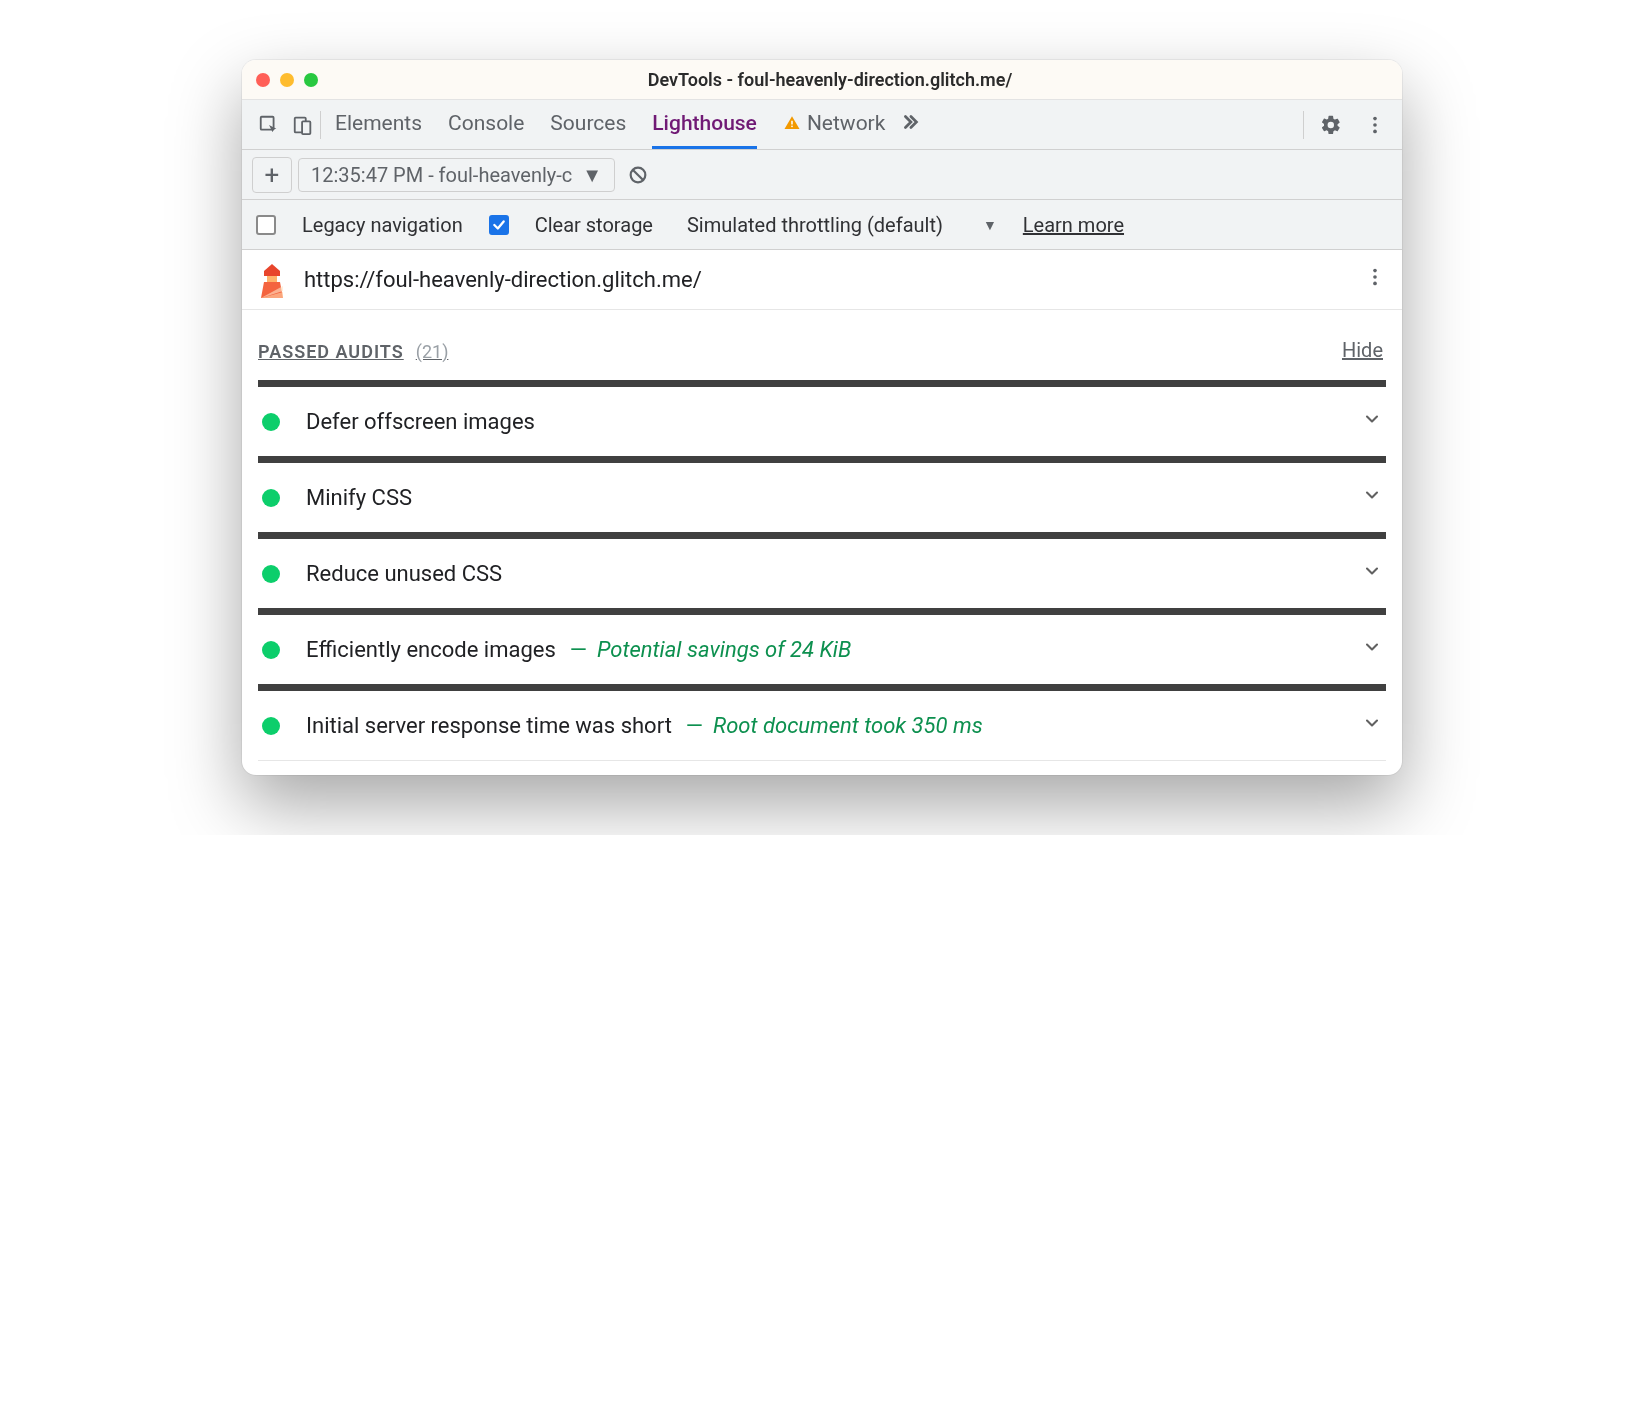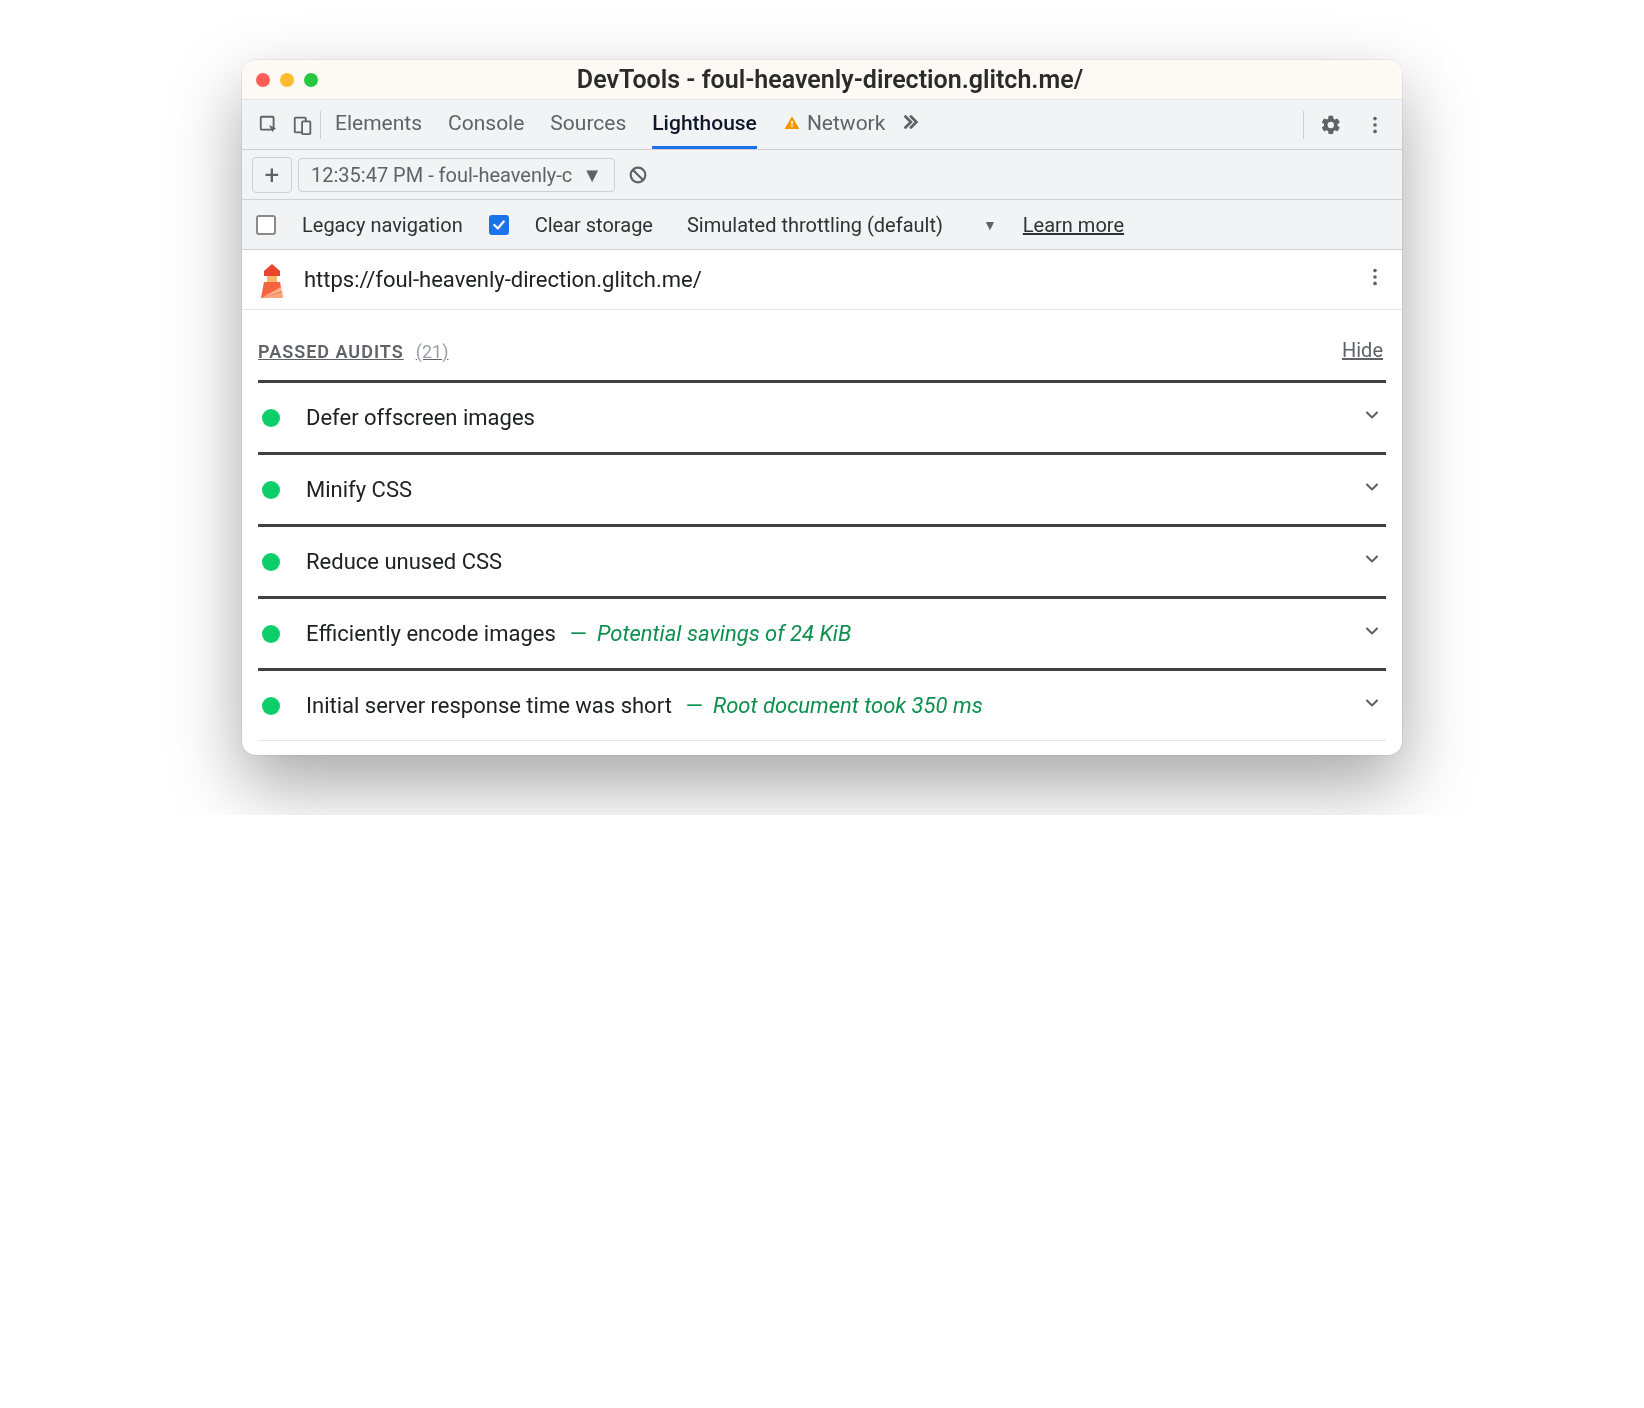--- a/index.html
+++ b/index.html
@@ -27,36 +27,36 @@
     height: 40px;
     background: #fdfaf5;
     border-bottom: 1px solid #e3e3e3;
     padding: 0 14px;
   }
   .traffic { display: flex; gap: 10px; margin-right: 14px; }
   .traffic span { width: 14px; height: 14px; border-radius: 50%; display: inline-block; }
   .t-red { background: #ff5f57; }
   .t-yellow { background: #febc2e; }
   .t-green { background: #28c840; }
-  .title { flex: 1; text-align: center; font-weight: 600; font-size: 25px; color: #2b2b2b; margin-left:-60px;}
+  .title { flex: 1; text-align: center; font-weight: 600; font-size: 18px; color: #2b2b2b; margin-left:-60px;}
 
   
   .tabbar {
     display: flex;
     align-items: center;
     height: 50px;
     background: #f1f3f4;
     border-bottom: 1px solid #d0d0d0;
     padding: 0 10px;
   }
   .icon-btn { width: 34px; height: 34px; display: flex; align-items: center; justify-content: center; color: #5f6368; cursor: pointer; }
   .vsep { width: 1px; height: 28px; background: #cfcfcf; }
   .tabs { display: flex; align-items: stretch; height: 100%; gap: 26px; margin-left: 14px; }
   .tab { display: flex; align-items: center; gap: 6px; color: #5f6368; font-size: 21px; cursor: pointer; border-bottom: 3px solid transparent; }
-  .tab.active { color: #0f172a; font-weight: 500; border-bottom: 3px solid #1a73e8; }
+  .tab.active { color: #701a75; font-weight: 500; border-bottom: 3px solid #1a73e8; }
   .more-tabs { margin-left: 14px; color:#5f6368; cursor:pointer; }
   .tabbar-right { margin-left: auto; display: flex; align-items: center; gap: 10px; }
 
   
   .toolbar {
     display: flex;
     align-items: center;
     height: 50px;
     background: #f1f3f4;
     border-bottom: 1px solid #d0d0d0;
@@ -111,21 +111,21 @@
     text-decoration:underline;
   }
   .section .label { font-weight:600; letter-spacing:1px; font-size:18px;}
   .section .count { margin-left:12px; color:#9aa0a6; font-size:18px;}
   .section .hide { margin-left:auto; font-size:20px; color:#5f6368; cursor:pointer;}
 
   
   .audits { padding: 0 16px 14px 16px; }
   .audit {
     display: flex; align-items:center;
-    border-top: 3px solid #404040;
+    border-top: 7px solid #404040;
     padding: 22px 4px;
     cursor:pointer;
   }
   .audit:last-child { border-bottom: 1px solid #e6e6e6; }
   .dot { width:18px; height:18px; border-radius:50%; background:#0cce6b; margin-right:26px; flex:0 0 18px;}
   .atitle { color:#202124; font-size:22px; }
   .adash { color:#0d904f; margin: 0 10px 0 14px; font-size:22px;}
   .adetail { color:#0d904f; font-size:22px;font-style:italic;}
   .chev { margin-left:auto; color:#616161; }
 </style>

